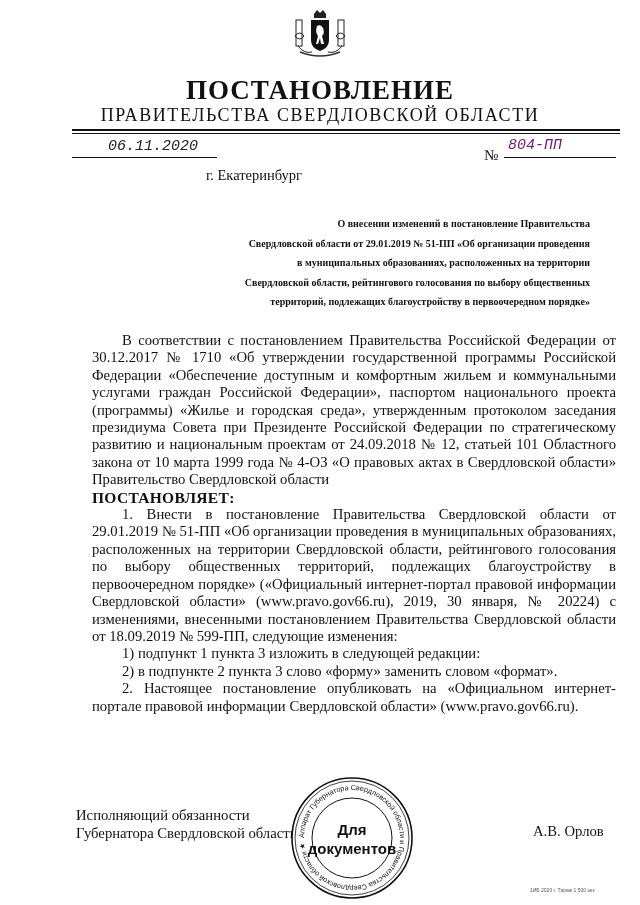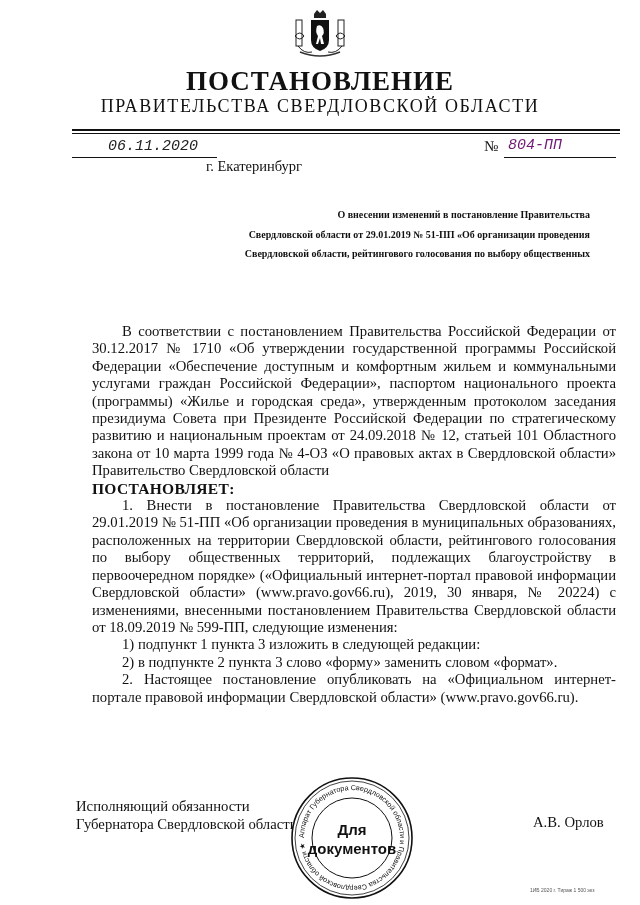--- a/index.html
+++ b/index.html
@@ -1,18 +1,18 @@
 <!DOCTYPE html>
 <html><head>
   <meta charset="utf-8">
   <style>
     html, body { margin: 0; padding: 0; background: #ffffff; }
     body { width: 640px; height: 905px; position: relative; overflow: hidden; color: #111; }
     .abs { position: absolute; }
-    .serif { font-family: "Liberation Serif", "DejaVu Serif", serif; }
+    .serif { font-family: "Liberation Serif", "DejaVu Serif", serif; margin-top: 9px; }
     .sans { font-family: "Liberation Sans", "DejaVu Sans", sans-serif; }
     .mono { font-family: "Liberation Mono", "DejaVu Sans Mono", monospace; font-style: italic; }
 
     #emblem { left: 292px; top: 6px; width: 56px; height: 52px; }
     #doc-type { left: 0; width: 640px; top: 66px; text-align: center; font-size: 27px; font-weight: bold; letter-spacing: 1px; }
     #authority { left: 0; width: 640px; top: 96px; text-align: center; font-size: 18px; font-weight: normal; letter-spacing: 1.6px; }
 
     .rule { position: absolute; background: #111; }
     #rule-top1 { left: 72px; top: 129px; width: 548px; height: 2px; }
     #rule-top2 { left: 72px; top: 133px; width: 548px; height: 1px; }
@@ -61,21 +61,23 @@
 <div id="date-value" class="abs mono">06.11.2020</div>
 <div id="date-underline" class="rule"></div>
 <div id="num-prefix" class="abs serif">№</div>
 <div id="num-value" class="abs mono">804-ПП</div>
 <div id="num-underline" class="rule"></div>
 <div id="city" class="abs serif">г. Екатеринбург</div>
 
 <div id="title-block" class="abs serif">
   <div>О внесении изменений в постановление Правительства</div>
   <div>Свердловской области от 29.01.2019 № 51-ПП «Об организации проведения</div>
+  <div>в муниципальных образованиях, расположенных на территории</div>
   <div>Свердловской области, рейтингового голосования по выбору общественных</div>
+  <div>территорий, подлежащих благоустройству в первоочередном порядке»</div>
 </div>
 
 <div id="body" class="abs serif">
   <p class="indent">В соответствии с постановлением Правительства Российской Федерации от 30.12.2017 № 1710 «Об утверждении государственной программы Российской Федерации «Обеспечение доступным и комфортным жильем и коммунальными услугами граждан Российской Федерации», паспортом национального проекта (программы) «Жилье и городская среда», утвержденным протоколом заседания президиума Совета при Президенте Российской Федерации по стратегическому развитию и национальным проектам от 24.09.2018 № 12, статьей 101 Областного закона от 10 марта 1999 года № 4-ОЗ «О правовых актах в Свердловской области» Правительство Свердловской области</p>
   <p class="heading-bold">ПОСТАНОВЛЯЕТ:</p>
   <p class="indent">1. Внести в постановление Правительства Свердловской области от 29.01.2019 № 51-ПП «Об организации проведения в муниципальных образованиях, расположенных на территории Свердловской области, рейтингового голосования по выбору общественных территорий, подлежащих благоустройству в первоочередном порядке» («Официальный интернет-портал правовой информации Свердловской области» (www.pravo.gov66.ru), 2019, 30 января, № 20224) с изменениями, внесенными постановлением Правительства Свердловской области от 18.09.2019 № 599-ПП, следующие изменения:</p>
   <p class="indent">1) подпункт 1 пункта 3 изложить в следующей редакции:</p>
   <p class="indent">2) в подпункте 2 пункта 3 слово «форму» заменить словом «формат».</p>
   <p class="indent">2. Настоящее постановление опубликовать на «Официальном интернет-портале правовой информации Свердловской области» (www.pravo.gov66.ru).</p>
 </div>

